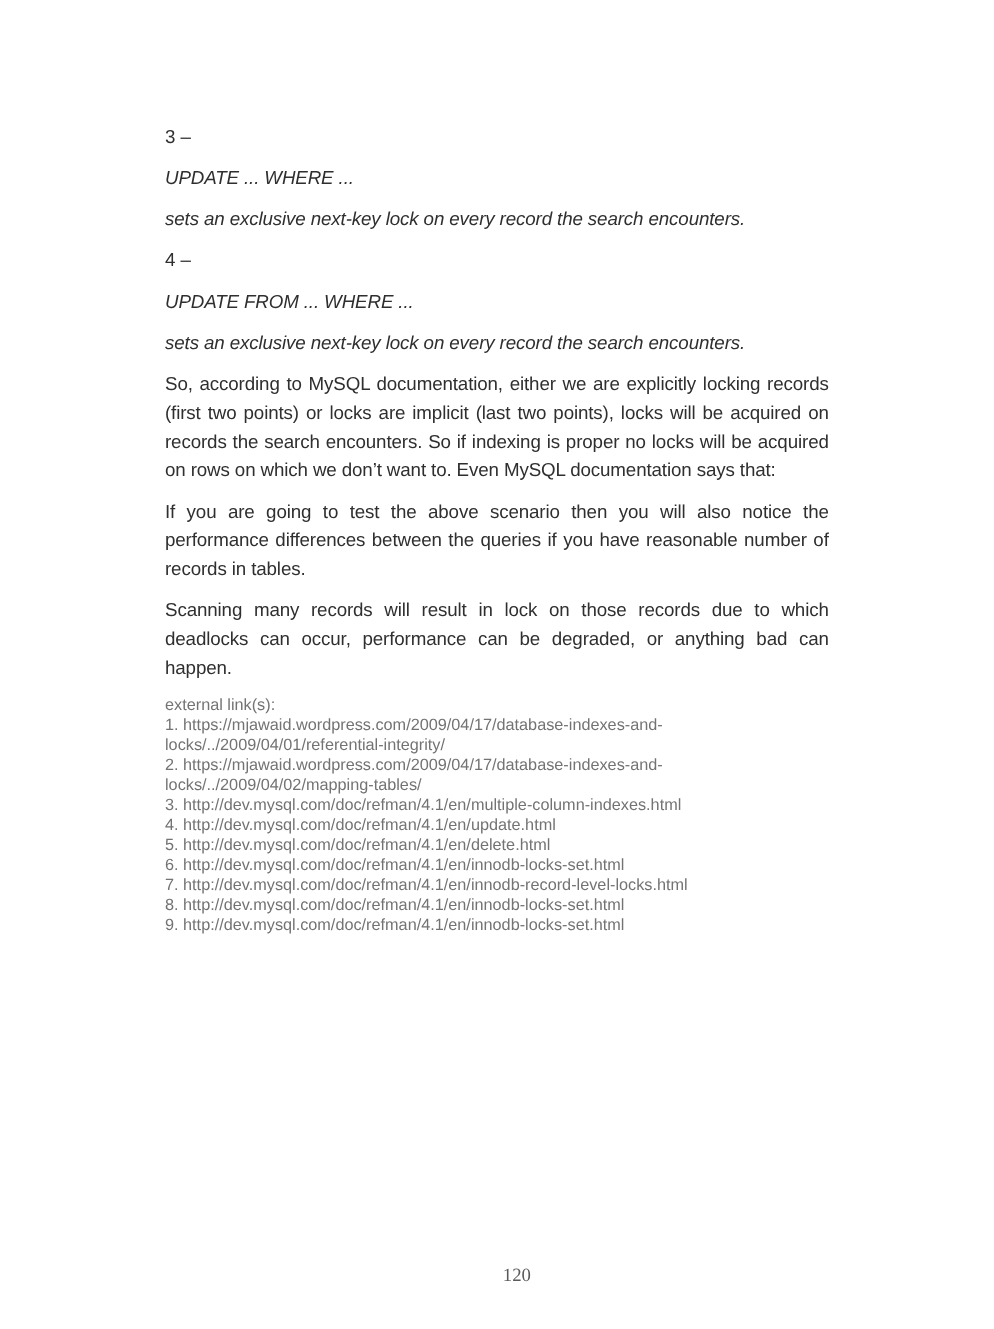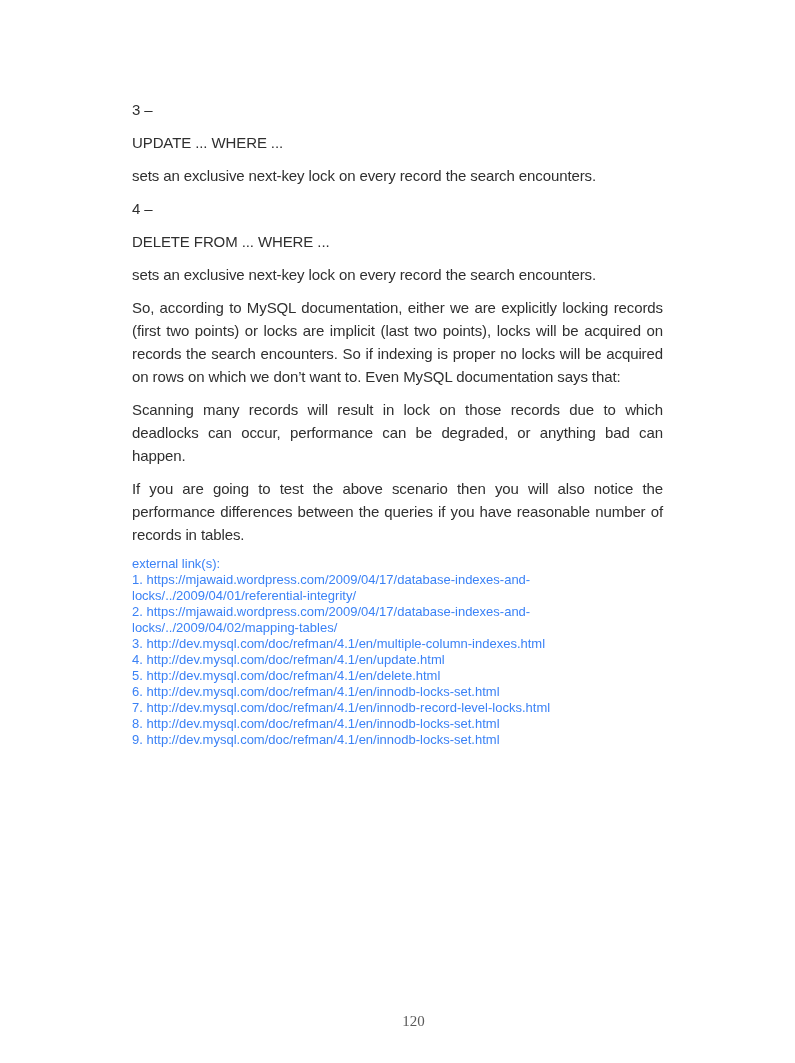--- a/index.html
+++ b/index.html
@@ -27,32 +27,33 @@
     margin: 0 0 10px 0;
     font-size: 15px;
     line-height: 23px;
     font-weight: normal;
     letter-spacing: -0.1px;
   }
   .plain {
     font-style: normal;
   }
   .italic {
+    font-style: italic;
   }
   .just {
     text-align: justify;
   }
   .heading {
     font-weight: bold;
     font-size: 15.5px;
   }
   .links {
     font-size: 13px;
     line-height: 16px;
-    color: #3b82f6;
+    color: #737373;
     letter-spacing: 0;
   }
   .links .links-heading,
   .links .link-line {
     margin: 0;
     overflow-wrap: break-word;
     word-break: break-word;
   }
   .page-number {
     position: absolute;
@@ -69,27 +70,27 @@
 <body>
 
 <div class="page">
   <main class="content">
 
     <p class="plain">3 –</p>
     <p class="italic">UPDATE ... WHERE ...</p>
     <p class="italic">sets an exclusive next-key lock on every record the search encounters.</p>
 
     <p class="plain">4 –</p>
-    <p class="italic">DELETE FROM ... WHERE ...</p>
+    <p class="italic">UPDATE FROM ... WHERE ...</p>
     <p class="italic">sets an exclusive next-key lock on every record the search encounters.</p>
 
 
     <p class="plain just">So, according to MySQL documentation, either we are explicitly locking records (first two points) or locks are implicit (last two points), locks will be acquired on records the search encounters. So if indexing is proper no locks will be acquired on rows on which we don’t want to. Even MySQL documentation says that:</p>
+    <p class="plain just">If you are going to test the above scenario then you will also notice the performance differences between the queries if you have reasonable number of records in tables.</p>
     <p class="plain just">Scanning many records will result in lock on those records due to which deadlocks can occur, performance can be degraded, or anything bad can happen.</p>
-    <p class="plain just">If you are going to test the above scenario then you will also notice the performance differences between the queries if you have reasonable number of records in tables.</p>
 
     <section class="links">
       <div class="links-heading">external link(s):</div>
       <div class="link-line">1. https://mjawaid.wordpress.com/2009/04/17/database-indexes-and-locks/../2009/04/01/referential-integrity/</div>
       <div class="link-line">2. https://mjawaid.wordpress.com/2009/04/17/database-indexes-and-locks/../2009/04/02/mapping-tables/</div>
       <div class="link-line">3. http://dev.mysql.com/doc/refman/4.1/en/multiple-column-indexes.html</div>
       <div class="link-line">4. http://dev.mysql.com/doc/refman/4.1/en/update.html</div>
       <div class="link-line">5. http://dev.mysql.com/doc/refman/4.1/en/delete.html</div>
       <div class="link-line">6. http://dev.mysql.com/doc/refman/4.1/en/innodb-locks-set.html</div>
       <div class="link-line">7. http://dev.mysql.com/doc/refman/4.1/en/innodb-record-level-locks.html</div>

